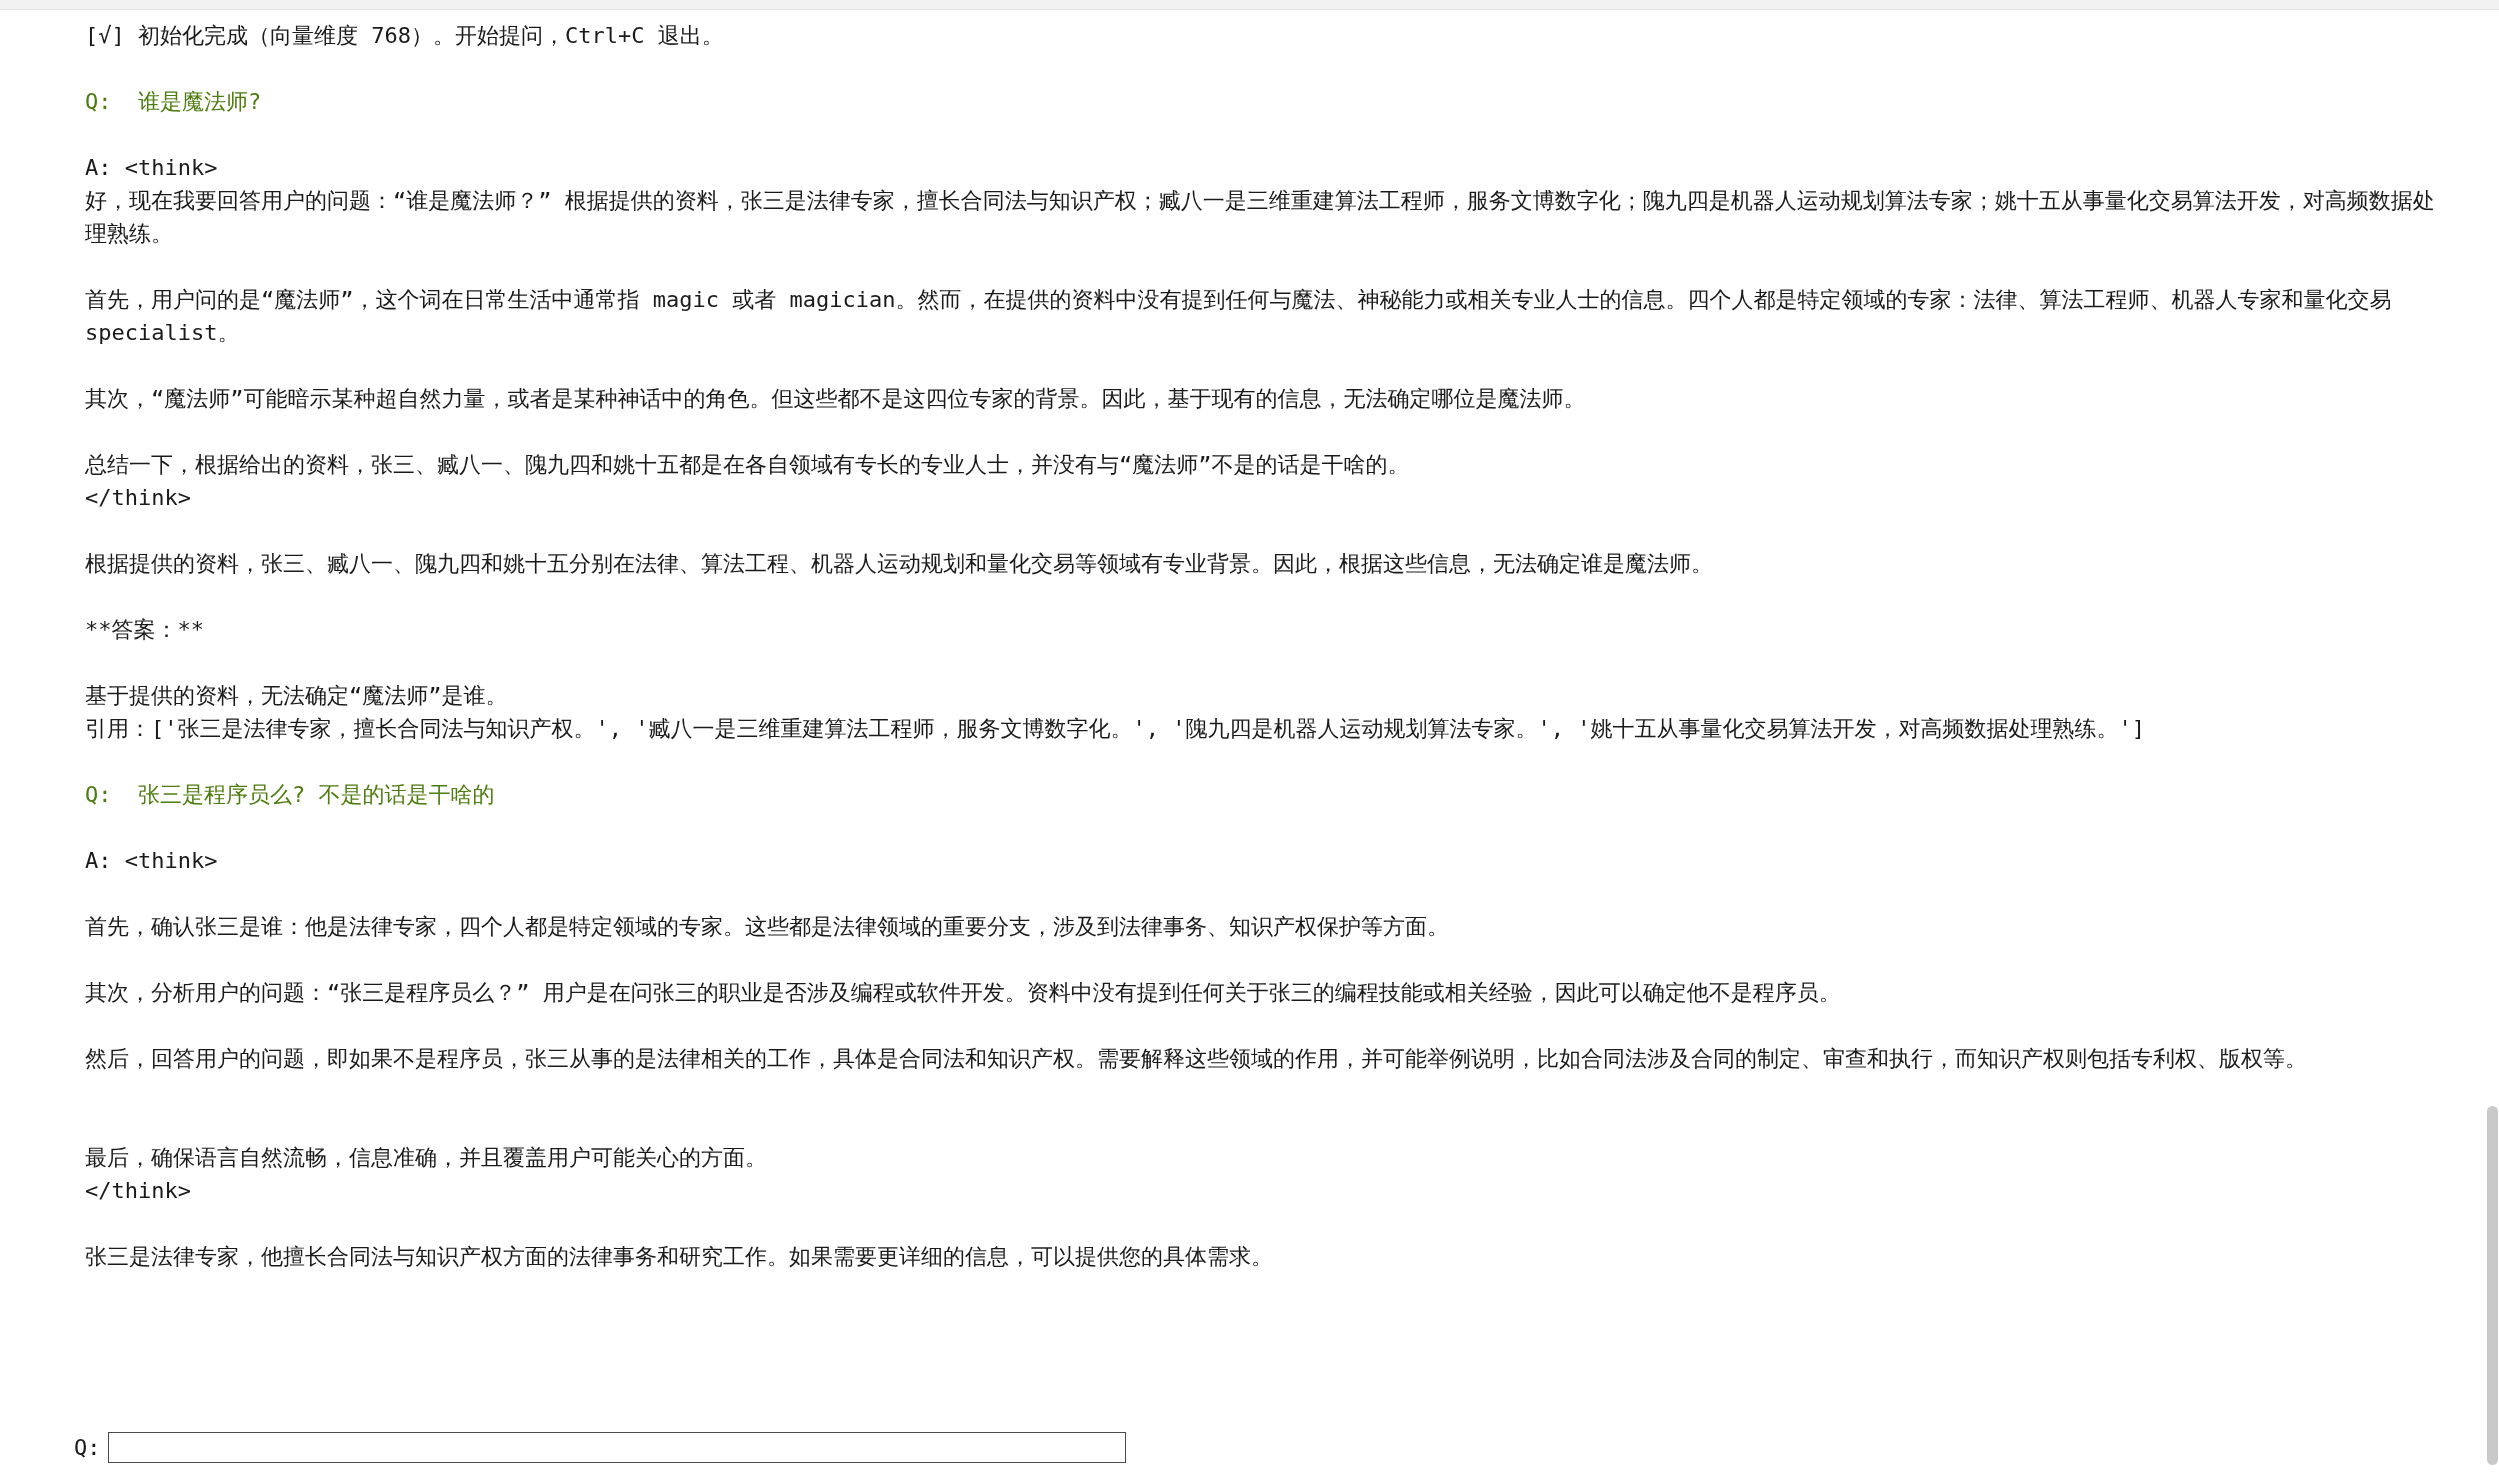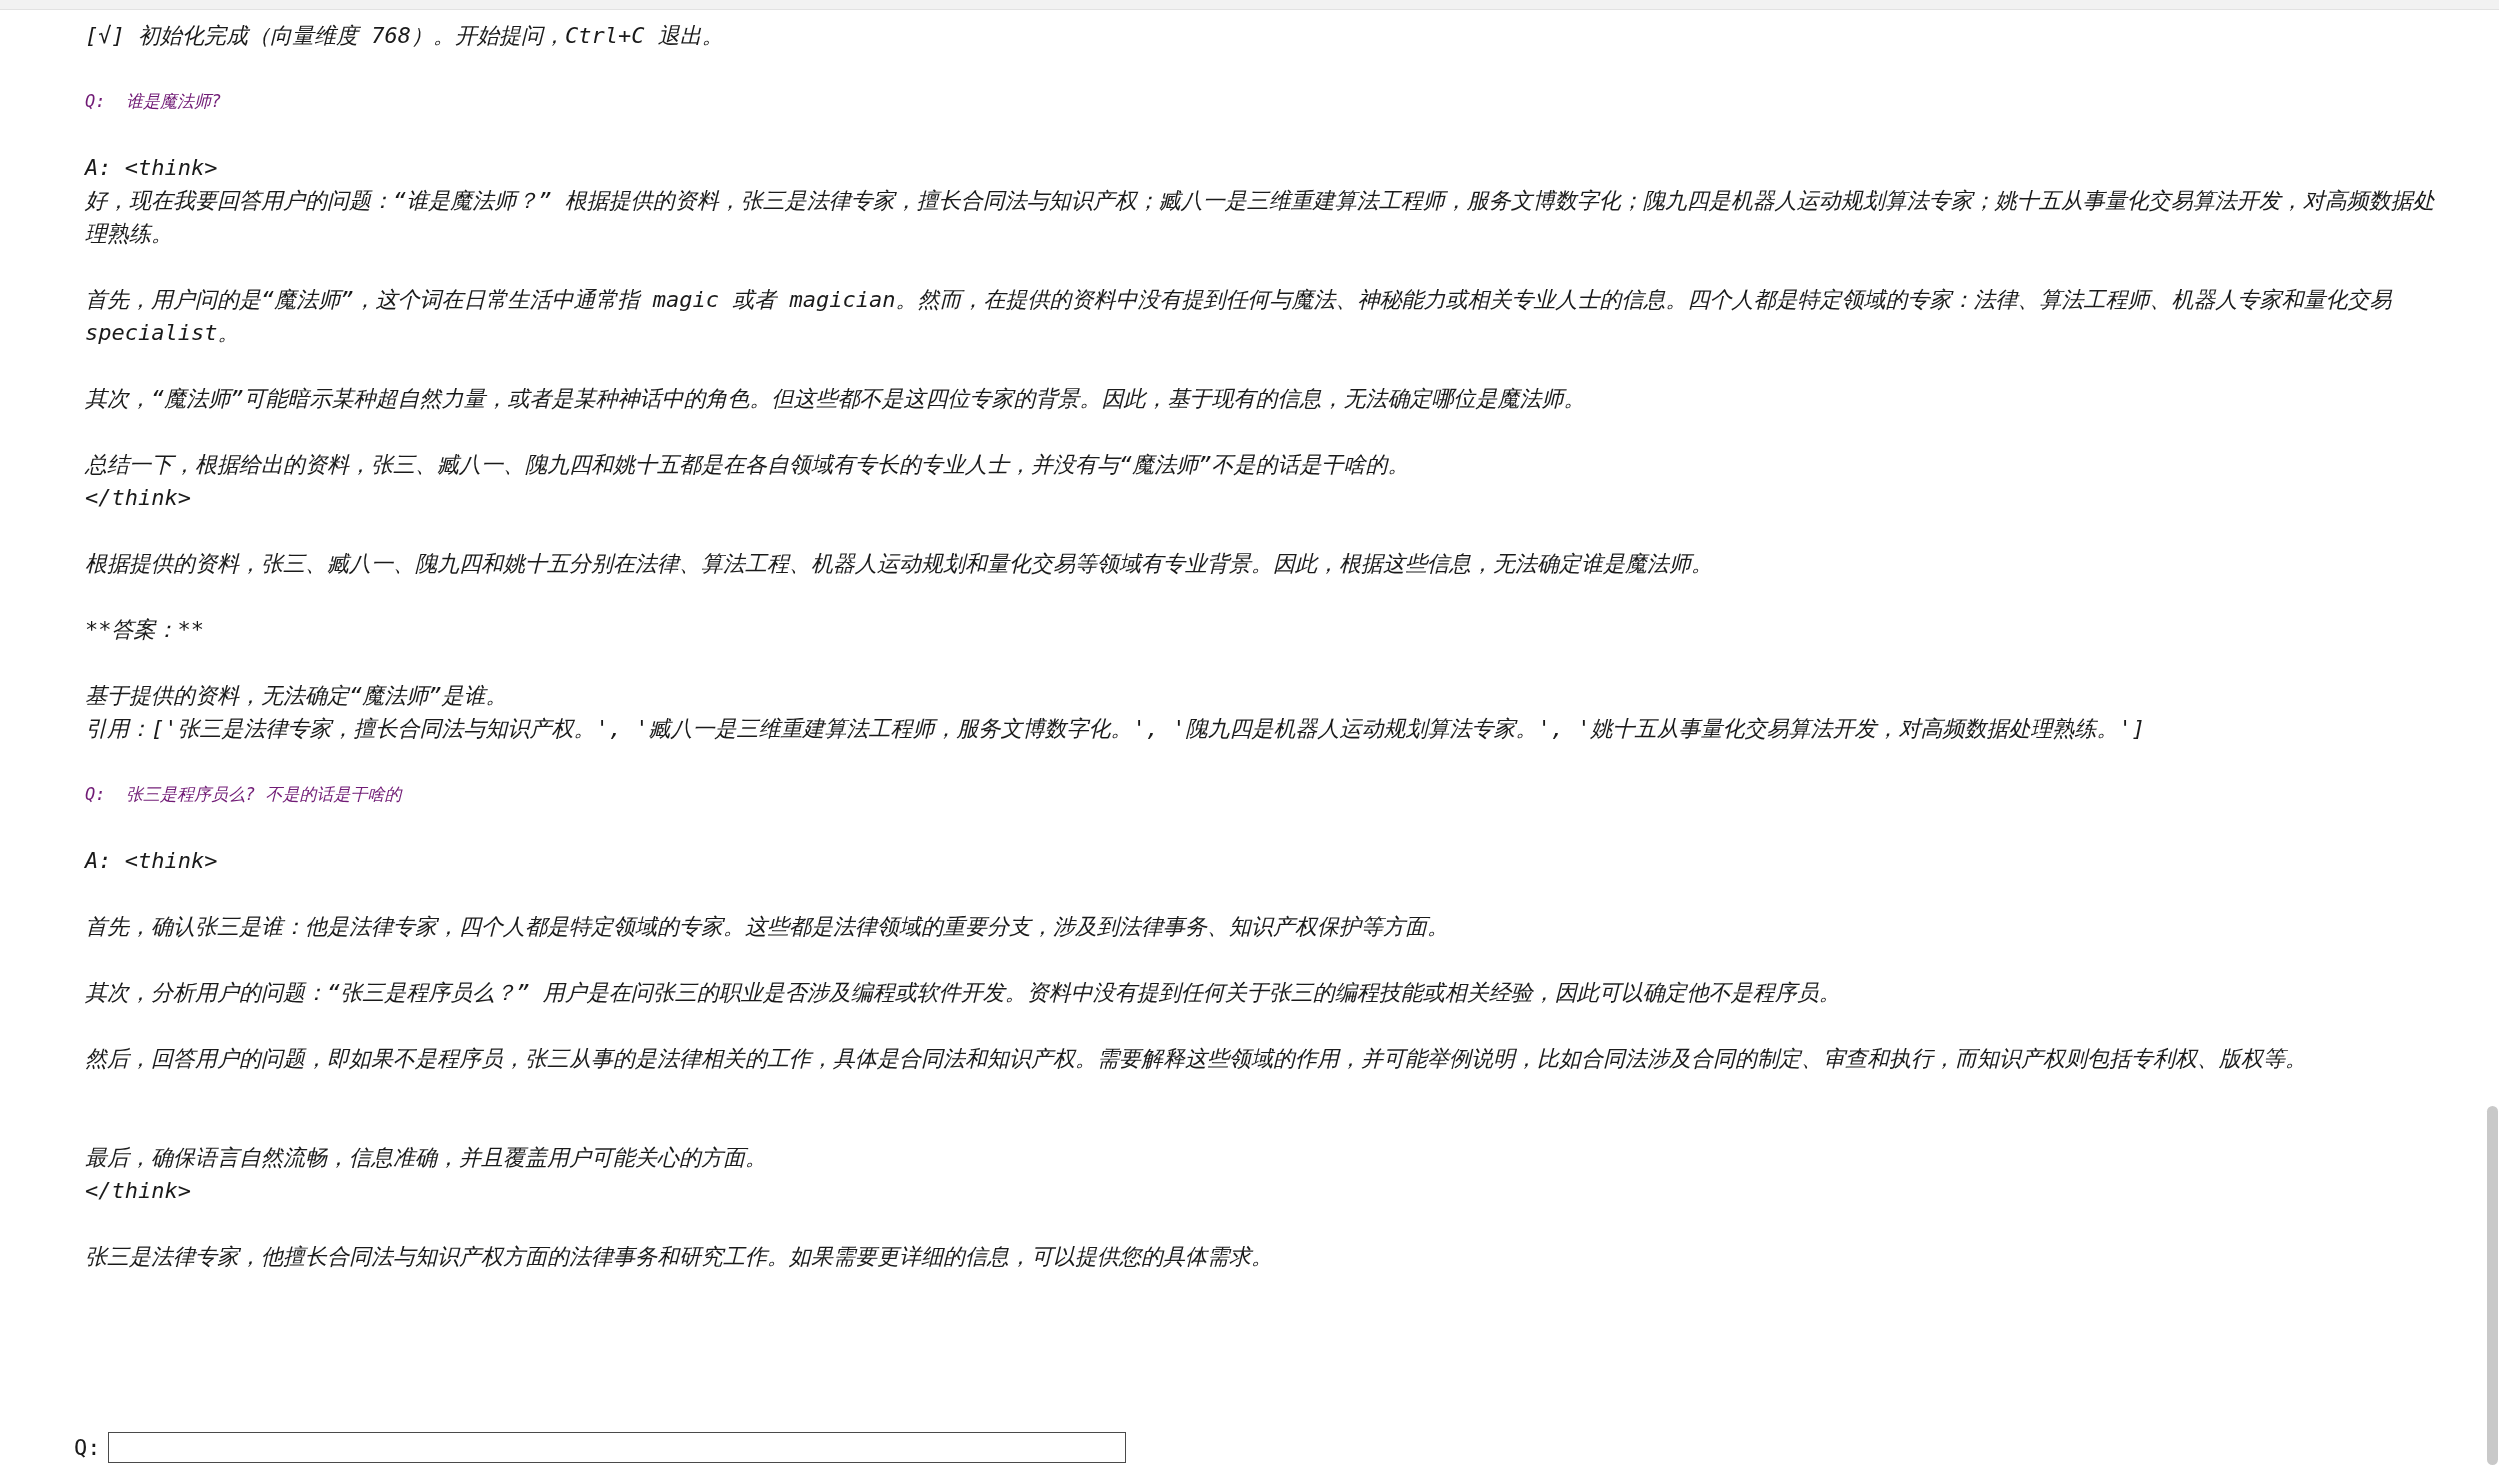--- a/index.html
+++ b/index.html
@@ -27,38 +27,37 @@
     border-bottom: 1px solid #e2e2e2;
     width: 100%;
   }
   .content {
     position: absolute;
     top: 9.7px;
     left: 0;
     right: 0;
     bottom: 0;
     padding: 9.7px 58px 0 85px;
-    font-style: italic;
   }
   .line {
     font-size: 22px;
     line-height: 33px;
     color: #1a1a1a;
     white-space: pre-wrap;
     word-break: break-word;
     letter-spacing: 0px;
     font-family: "DejaVu Sans Mono", "Liberation Mono", monospace;
   }
   .blank {
     height: 33px;
   }
   .qline {
-    font-size: 17px;
+    font-size: 22px;
     line-height: 33px;
-    color: #701a75;
+    color: #4d7c0f;
     white-space: pre-wrap;
   }
   .prompt-row {
     position: absolute;
     left: 74px;
     bottom: 21.3px;
     display: flex;
     align-items: center;
     gap: 0px;
   }

